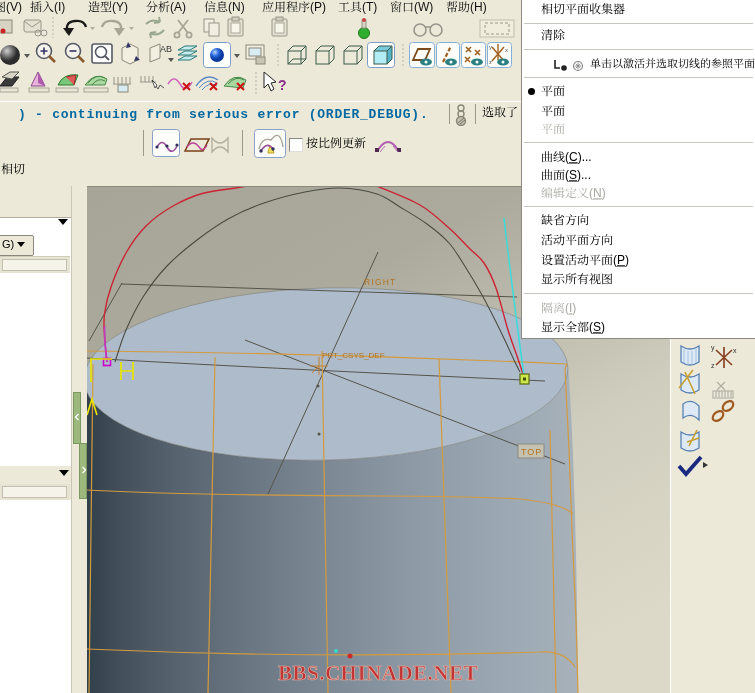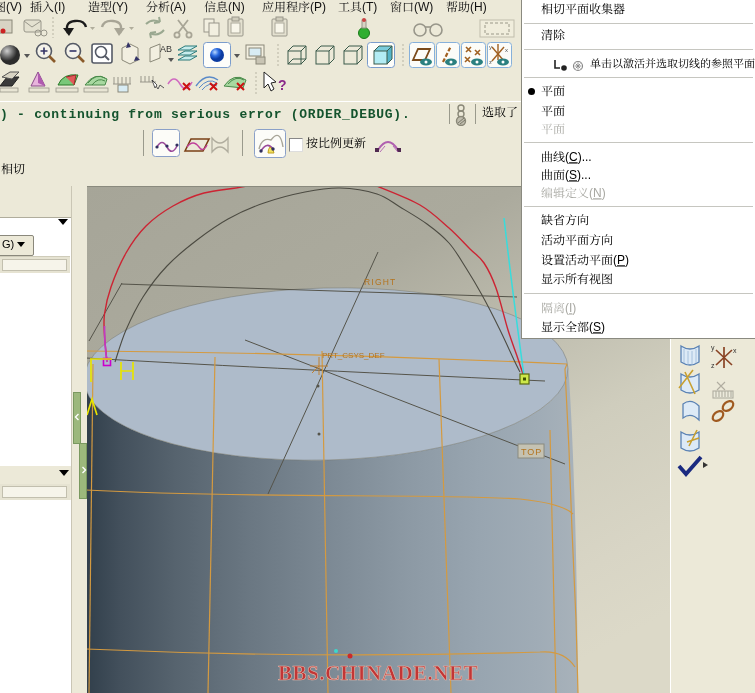--- a/index.html
+++ b/index.html
@@ -1,20 +1,20 @@
 <!DOCTYPE html>
 <html><head><meta charset="utf-8">
 <style>
 html,body{margin:0;padding:0;}
 body{width:755px;height:693px;position:relative;overflow:hidden;background:#ece9d8;font-family:"Liberation Sans",sans-serif;}
 .abs{position:absolute;}
 #menubar{left:0;top:0;width:521px;height:15px;}
 #menubar span{position:absolute;top:1px;font-size:12px;color:#111;}
 #msgbar{left:0;top:101px;width:755px;height:24px;border-top:1px solid #fff;}
-#msgtext{position:absolute;left:0;top:5px;font-family:"Liberation Mono",monospace;font-size:13px;font-weight:bold;color:#14532d;white-space:nowrap;letter-spacing:0.75px;}
+#msgtext{position:absolute;left:18px;top:5px;font-family:"Liberation Mono",monospace;font-size:13px;font-weight:bold;color:#0369a1;white-space:nowrap;letter-spacing:0.75px;}
 #seltext{position:absolute;left:482px;top:4px;font-size:12px;color:#000;}
 #dash{left:0;top:125px;width:755px;height:35px;}
 #curvebox{position:absolute;left:2px;top:10px;width:134px;height:16px;background:#ffffd2;border-top:1px solid #8a887a;border-left:1px solid #8a887a;border-right:1px solid #fff;border-bottom:1px solid #fff;font-size:12px;color:#000;padding-left:4px;line-height:16px;}
 #cbx{position:absolute;left:289px;top:13px;width:12px;height:12px;background:#fff;border-top:1px solid #888;border-left:1px solid #888;border-right:1px solid #ddd;border-bottom:1px solid #ddd;}
 #cbxlabel{position:absolute;left:306px;top:12px;font-size:12px;color:#000;}
 #tabxq{position:absolute;left:1px;top:163px;font-size:12px;color:#000;}
 #leftpanel{left:0;top:186px;width:86px;height:507px;background:#ece9d8;}
 #lp-white1{position:absolute;left:0;top:31px;width:71px;height:248px;background:#fff;border-right:1px solid #aca899;border-top:1px solid #b0ad9c;}
 #lp-white2{position:absolute;left:0;top:314px;width:71px;height:193px;background:#fff;border-right:1px solid #aca899;}
 .tridown{width:0;height:0;border-left:5px solid transparent;border-right:5px solid transparent;border-top:6px solid #000;position:absolute;}

